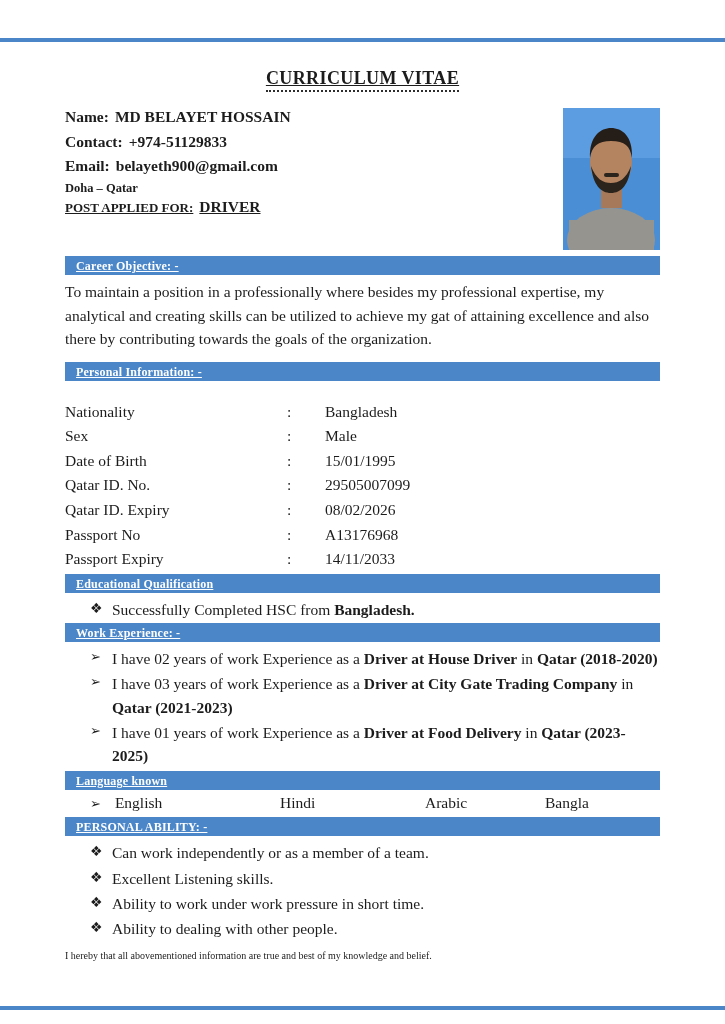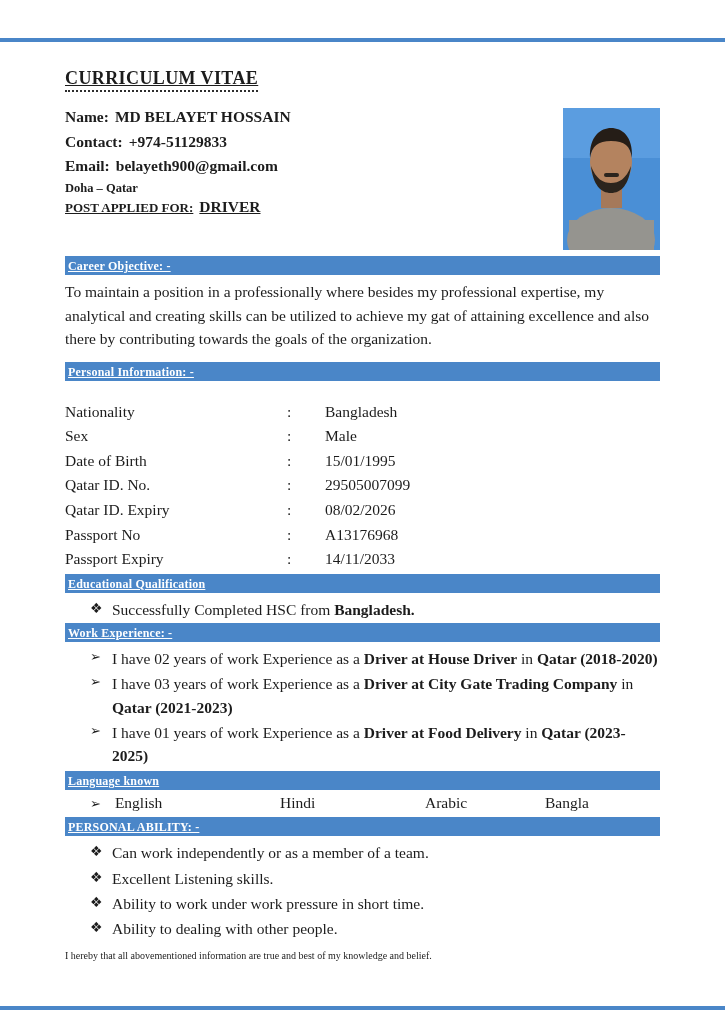--- a/index.html
+++ b/index.html
@@ -10,21 +10,21 @@
     font-family:"Liberation Serif", serif;
     color:#1c1c1c;
     overflow:hidden;
   }
   .rule{position:absolute;left:0;width:725px;height:4px;background:#4a86c8;}
   .rule.top{top:38px;}
   .rule.bottom{top:1006px;}
   .content{position:absolute;left:65px;top:68px;width:595px;}
 
   
-  .title-wrap{text-align:left;margin:0 0 14px 0;}
+  .title-wrap{text-align:center;margin:0 0 14px 0;}
   .title{
     display:inline-block;
     font-size:18px;font-weight:bold;letter-spacing:.4px;
     text-decoration:underline;
     border-bottom:2px dotted #2d2d2d;
     padding-bottom:1px;
   }
 
   
   .header-row{position:relative;min-height:150px;}
@@ -37,21 +37,21 @@
 
   .photo{
     position:absolute;right:0;top:2px;width:97px;height:142px;
     overflow:hidden;background:#4a90d9;
   }
 
   
   .bar{
     background:#4a86c8;
     min-height:17px;
-    padding:1px 3px 1px 3px;
+    padding:1px 3px 1px 11px;
     box-sizing:border-box;
     line-height:15px;
   }
   .bar-text{
     color:#ffffff;font-weight:bold;font-size:12px;
     text-decoration:underline;letter-spacing:.2px;
   }
 
   .para{margin:5px 0 0 0;font-size:15.5px;line-height:1.52;}
 

